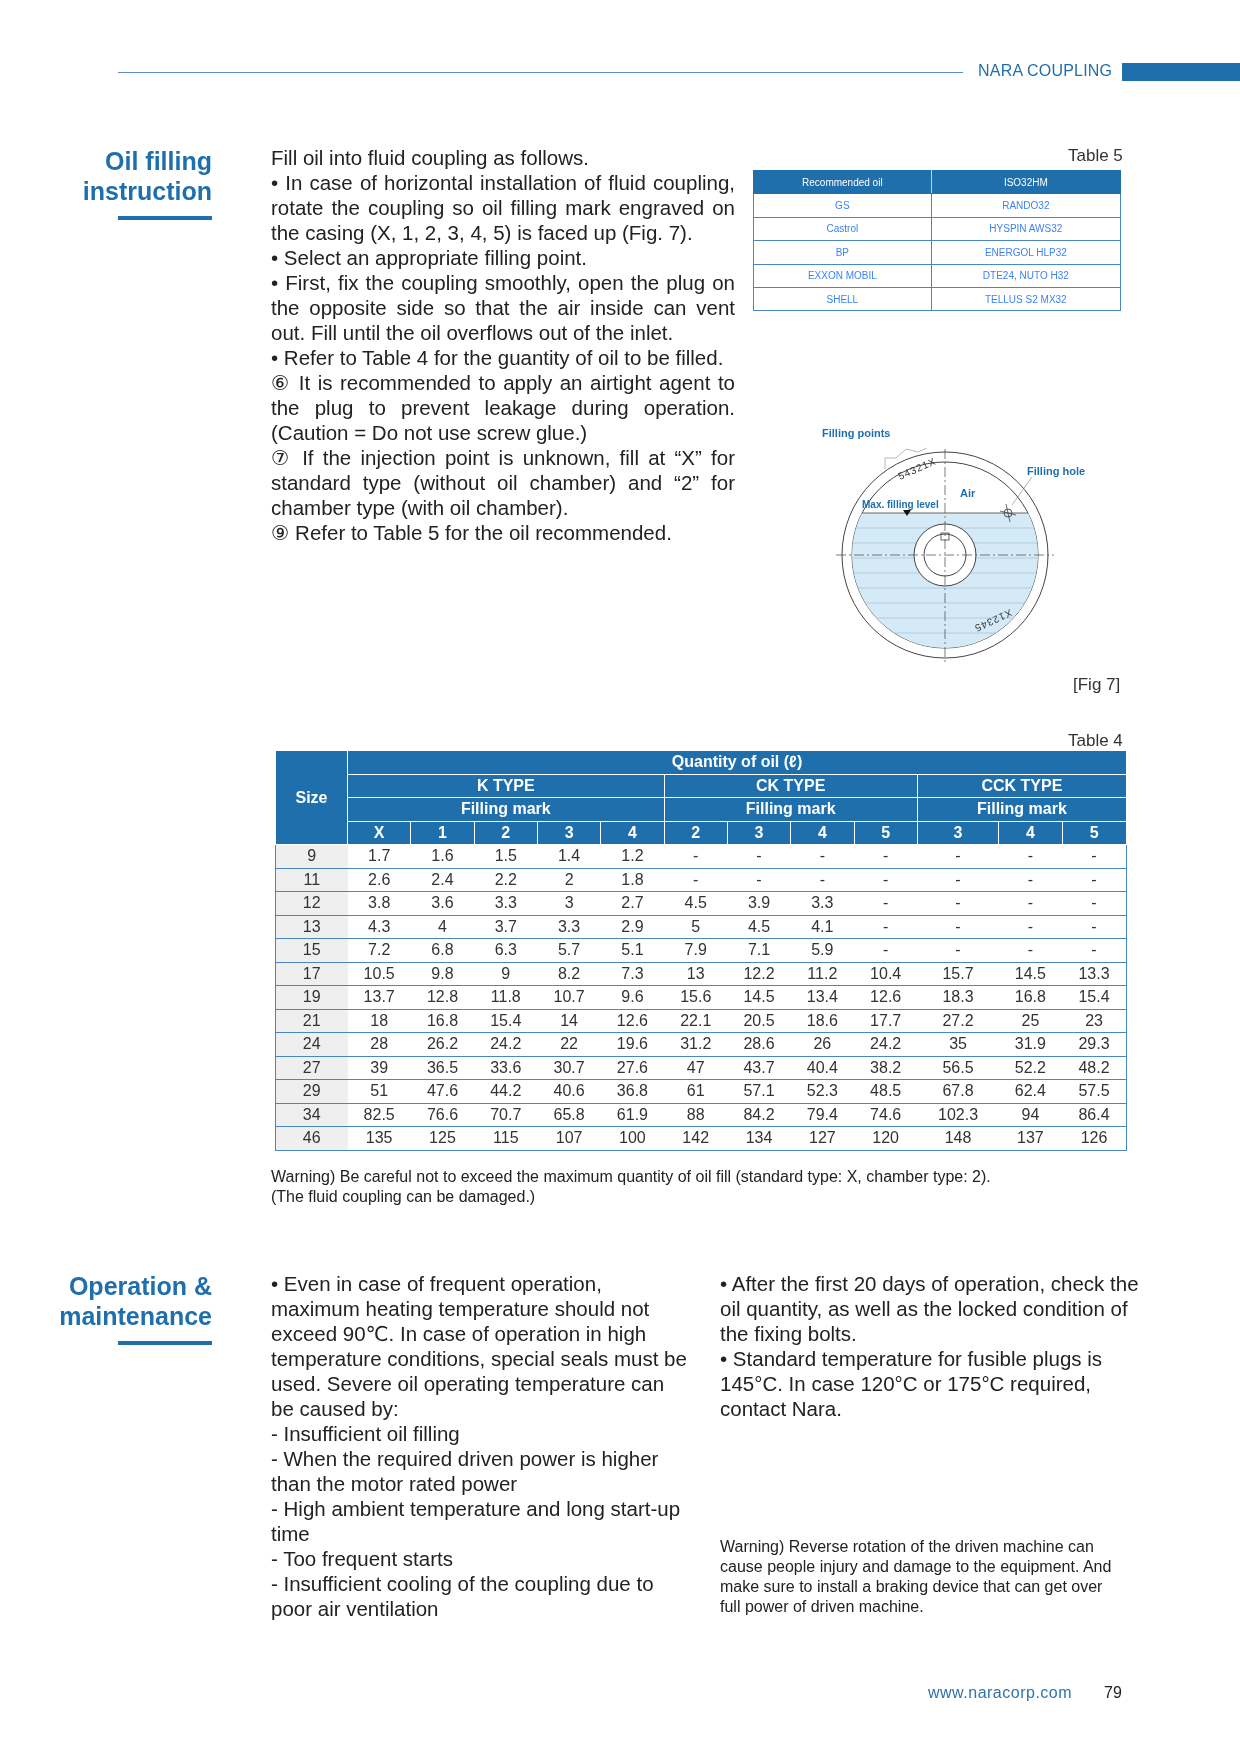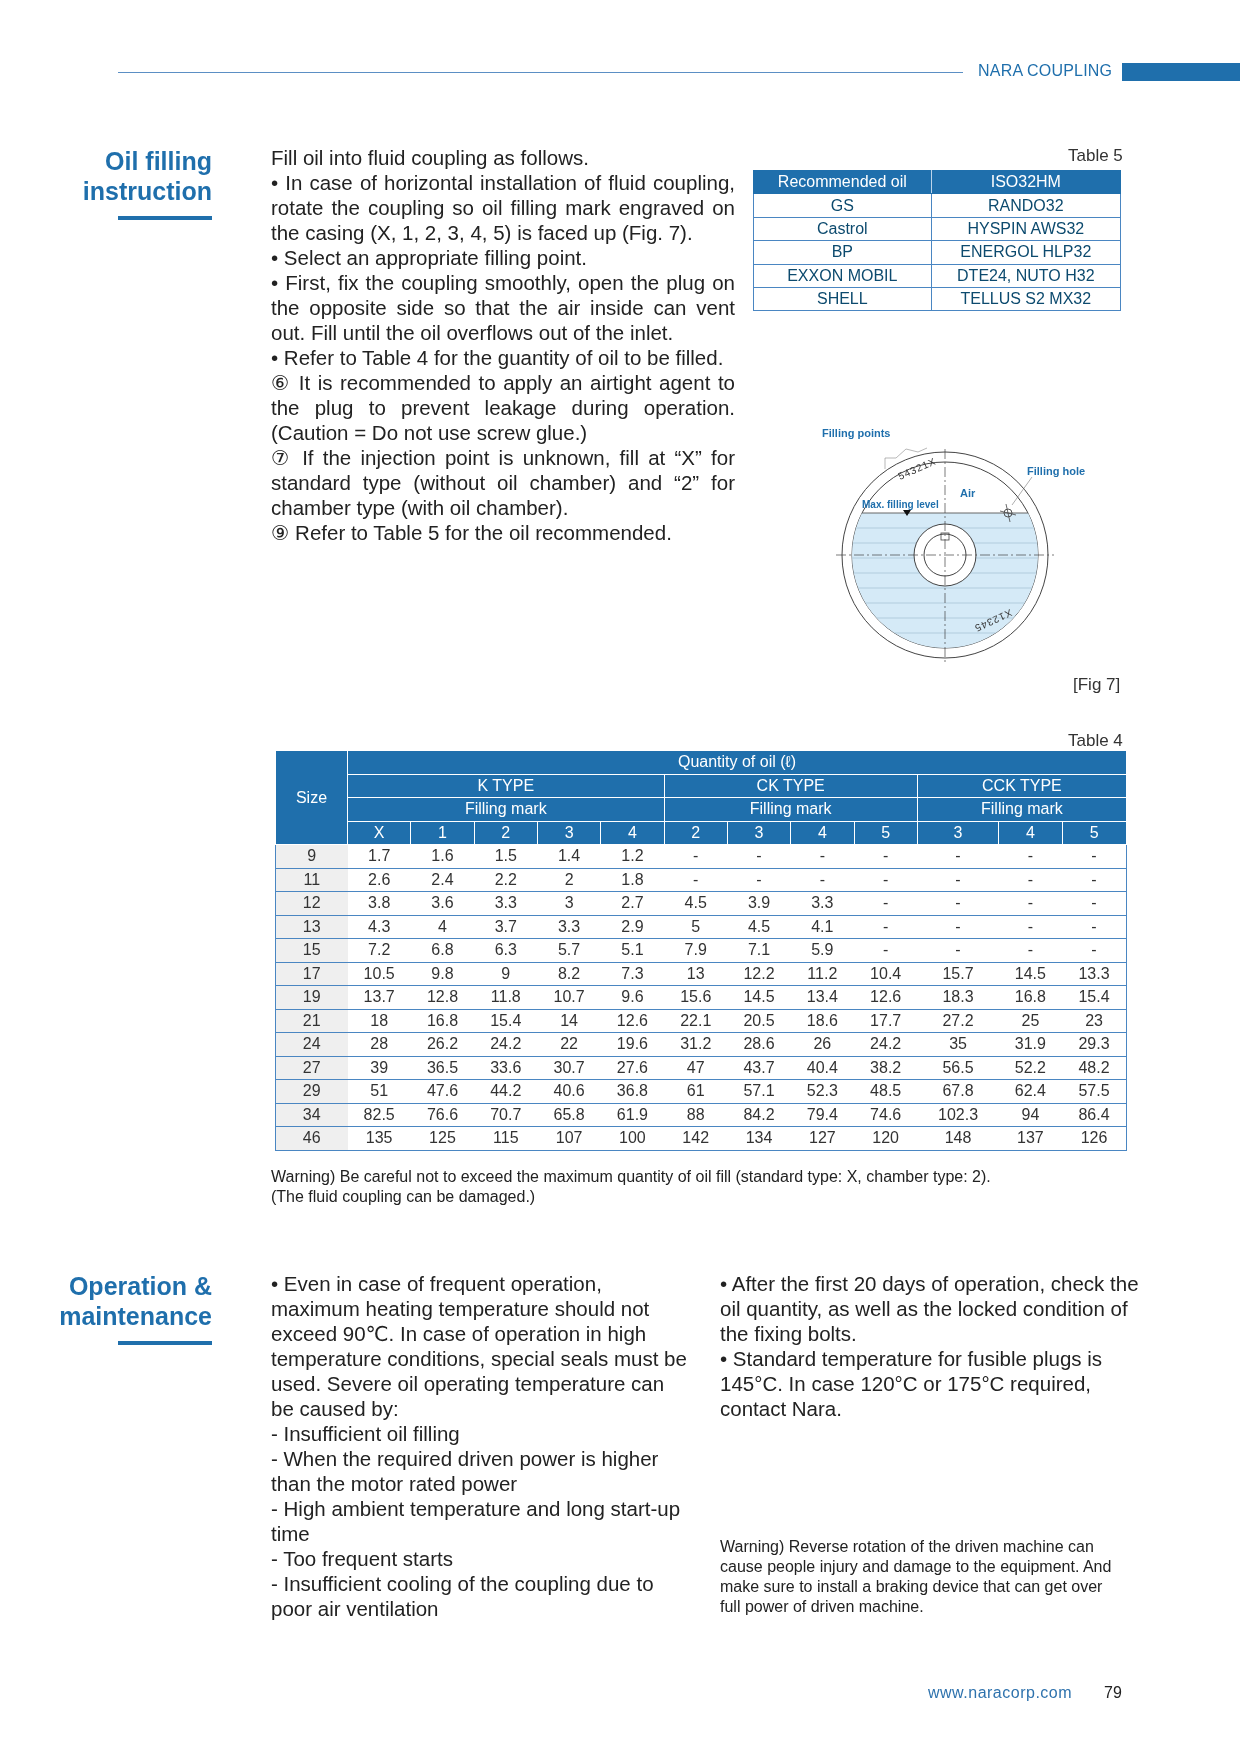--- a/index.html
+++ b/index.html
@@ -19,34 +19,34 @@
   .sec2 { top: 1271px; width: 200px; }
   .sec2 .bar { width: 94px; }
 
   
   .body-text { position: absolute; font-size: 20.5px; line-height: 25px; color: #222; }
   .oil-text { left: 271px; top: 145px; width: 464px; text-align: justify; }
   .oil-text p { margin: 0; }
 
   
   .tbl5-cap { position: absolute; left: 1068px; top: 146px; font-size: 17px; color: #333; }
-  table.t5 { position: absolute; left: 753px; top: 170px; width: 368px; border-collapse: collapse; font-size: 16px; }
+  table.t5 { position: absolute; left: 753px; top: 170px; width: 368px; border-collapse: collapse; font-size: 10px; }
   table.t5 td, table.t5 th { height: 23.4px; text-align: center; border: 1px solid #4a86c2; padding: 0; font-weight: normal; }
   table.t5 th { background: #1f6fac; color: #fff; border-color: #1f6fac; }
   table.t5 th:first-child { border-right: 1px solid #bcd4ea; }
-  table.t5 td { color: #0c4a6e; }
+  table.t5 td { color: #3b82f6; }
 
   
   .fig7 { position: absolute; left: 810px; top: 425px; width: 320px; height: 260px; }
   .fig7-cap { position: absolute; left: 1073px; top: 675px; font-size: 17px; color: #333; }
 
   
   .tbl4-cap { position: absolute; left: 1068px; top: 731px; font-size: 17px; color: #333; }
   table.t4 { position: absolute; left: 275px; top: 750px; width: 852px; border-collapse: collapse; font-size: 16px; }
-  table.t4 th { background: #1f6fac; color: #fff; font-weight: normal; height: 23.5px; text-align: center; padding: 0; border: 1px solid #ffffff; }
+  table.t4 th { background: #1f6fac; color: #fff; font-weight: bold; height: 23.5px; text-align: center; padding: 0; border: 1px solid #ffffff; }
   table.t4 th.size { width: 72px; }
   table.t4 td { height: 23.5px; text-align: center; padding: 0; color: #333; border-top: 1.5px solid #4a86c2; }
   table.t4 td.size { background: #efefef; }
   table.t4 { border-left: 1.5px solid #4a86c2; border-right: 1.5px solid #4a86c2; border-bottom: 1.5px solid #4a86c2; }
 
   .warn1 { position: absolute; left: 271px; top: 1167px; font-size: 16px; line-height: 20px; color: #222; }
 
   
   .op-left { left: 271px; top: 1271px; width: 420px; }
   .op-right { left: 720px; top: 1271px; width: 420px; }

